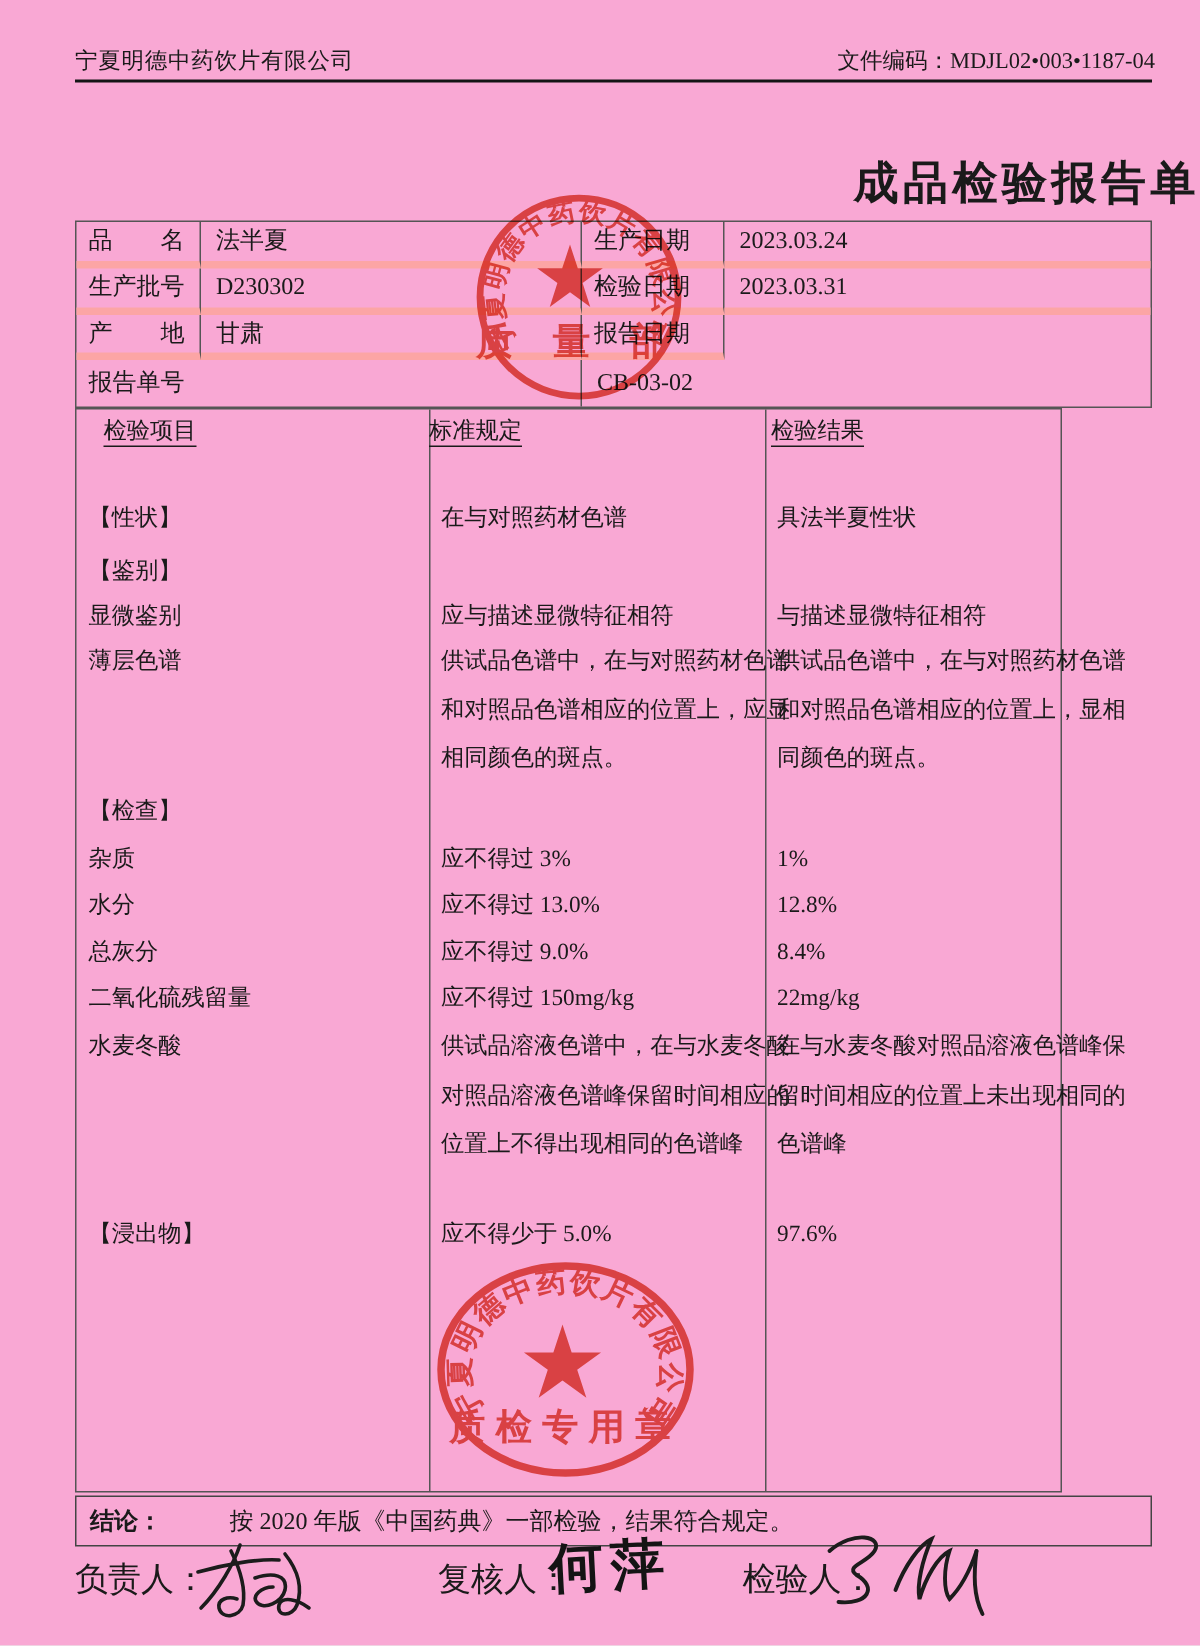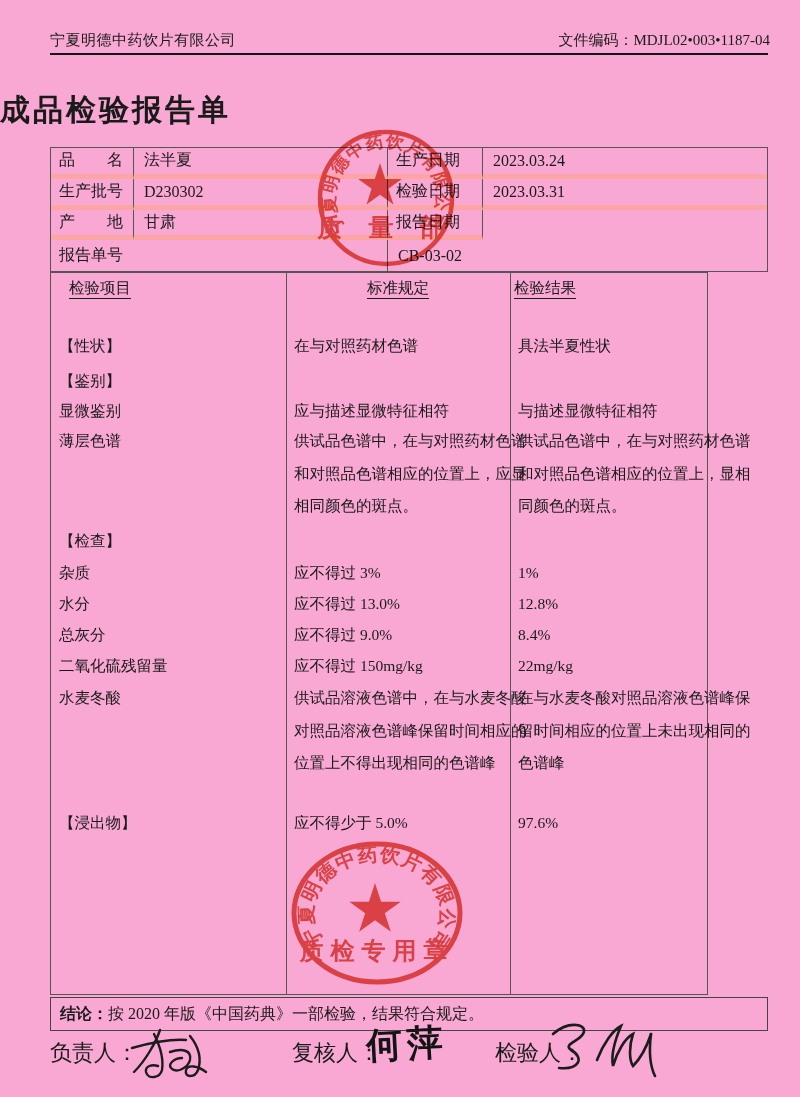--- a/index.html
+++ b/index.html
@@ -3,21 +3,21 @@
 <meta charset="utf-8">
 <style>
   html,body{margin:0;padding:0;background:#e8e8e8;}
   #page{
     width:800px;height:1097px;position:relative;margin:0 auto;background:#f9a8d4;
     font-family:"Liberation Serif","DejaVu Serif",serif;color:#1a1a1a;overflow:hidden;
   }
   .hdr-company{position:absolute;left:50px;top:31px;font-size:15px;letter-spacing:.5px;}
   .hdr-code{position:absolute;right:30px;top:31px;font-size:15px;}
   .hdr-rule{position:absolute;left:50px;top:53px;width:718px;height:2px;background:#151515;}
-  .title{position:absolute;left:0;top:90px;width:100%;text-align:left;font-size:30px;font-weight:bold;letter-spacing:3px;}
+  .title{position:absolute;left:0;top:102px;width:100%;text-align:right;font-size:30px;font-weight:bold;letter-spacing:3px;}
 
   
   .info-table{
     position:absolute;left:50px;top:147px;width:718px;height:125px;box-sizing:border-box;
     border:1px solid #555;display:grid;grid-template-columns:83px 254px 95px 1fr;
     grid-template-rows:repeat(4,1fr);font-size:16px;
   }
   .cell{border-right:1px solid #555;border-bottom:5px solid #fca5a5;display:flex;align-items:center;
         padding-left:8px;box-sizing:border-box;white-space:nowrap;overflow:visible;}
   .cell.lastcol{border-right:none;}
@@ -26,27 +26,27 @@
   .span2a{grid-column:1/3;}
   .span2b{grid-column:3/5;}
 
   
   .main-table{position:absolute;left:50px;top:272px;width:658px;height:723px;box-sizing:border-box;
               border:1px solid #555;font-size:15.5px;}
   .vdiv{position:absolute;top:0;bottom:0;width:1px;background:#555;}
   .mt-h{position:absolute;top:4px;line-height:22px;}
   .mt-h span{text-decoration:underline;text-underline-offset:5px;}
   .mt-h1{left:18px;}
-  .mt-h2{left:235px;width:224px;text-align:center;}
+  .mt-h2{left:235px;width:224px;}
   .mt-h3{left:463px;width:257px;text-align:left;}
   .mt-line{position:absolute;line-height:22px;white-space:nowrap;}
 
   
   .conclusion{position:absolute;left:50px;top:997px;width:718px;height:34px;box-sizing:border-box;
-              border:1px solid #444;display:flex;align-items:center;padding-left:9px;font-size:16px;}
+              border:1px solid #444;display:flex;align-items:center;padding-left:9px;font-size:16px;gap:45px;}
   .conclusion .c-label{font-weight:bold;}
   .sig-label{position:absolute;top:1038px;font-size:22px;}
   .sig-resp-label{left:50px;}
   .sig-rev-label{left:292px;}
   .sig-chk-label{left:495px;}
   .sig-name{position:absolute;left:366px;top:1020px;font-size:36px;font-weight:600;
             transform:rotate(-3deg);letter-spacing:5px;color:#141414;}
   .scribble{position:absolute;pointer-events:none;}
 
   

